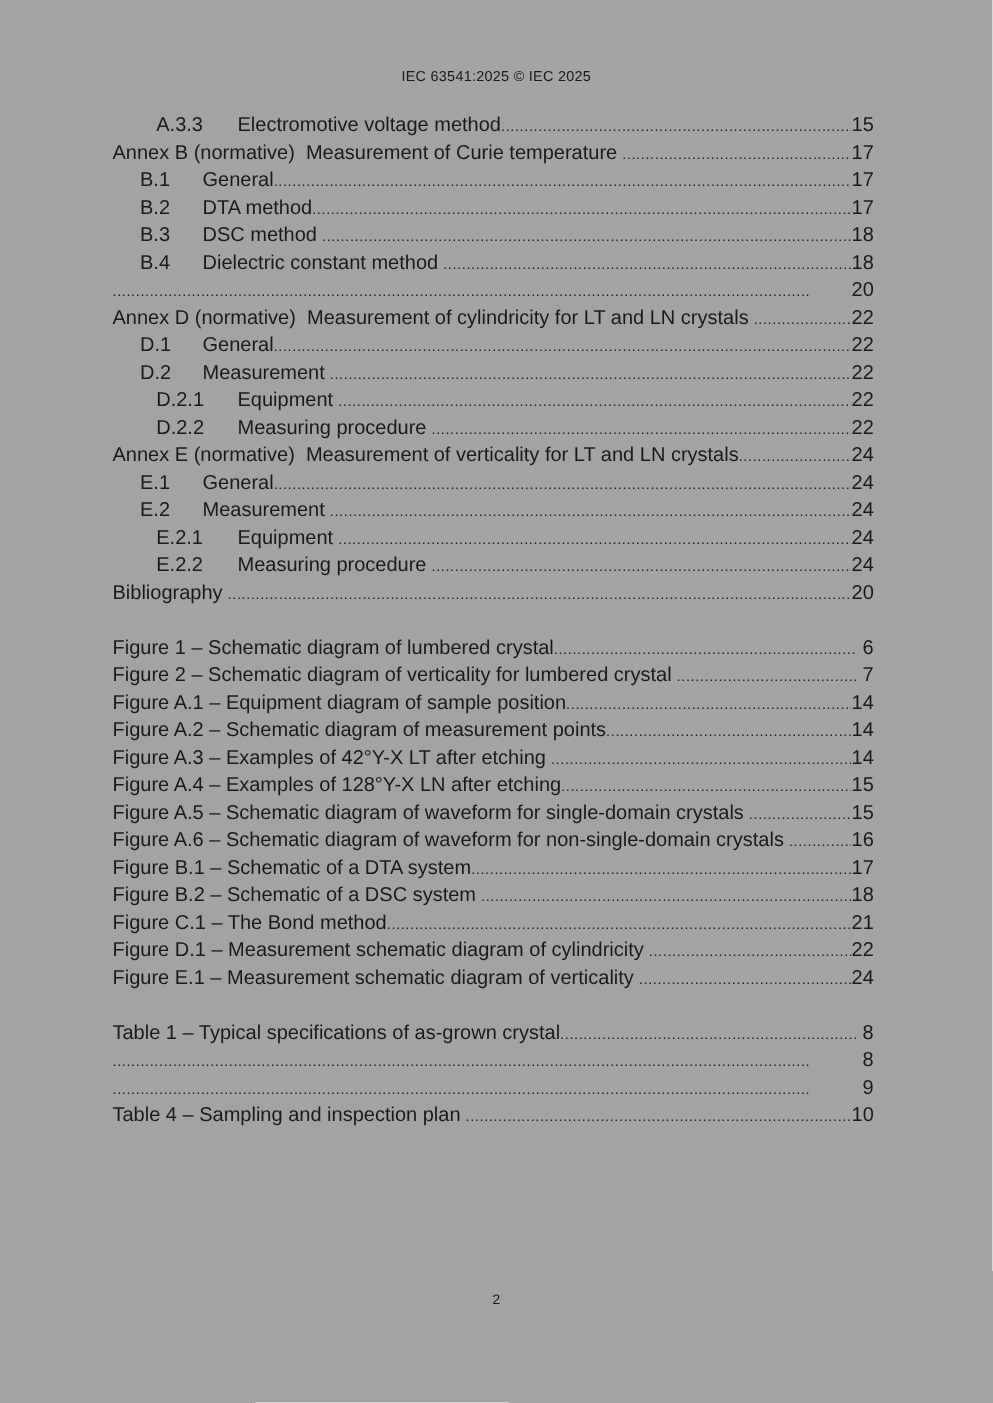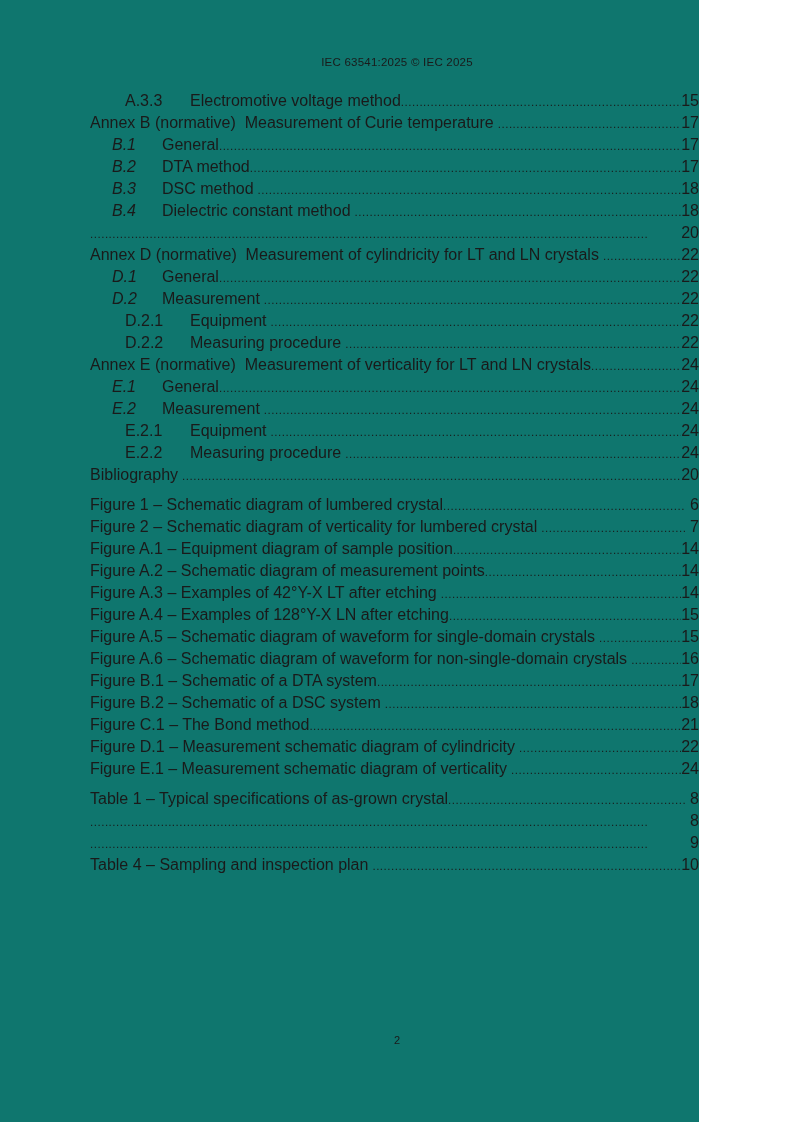--- a/index.html
+++ b/index.html
@@ -3,23 +3,23 @@
 <meta charset="utf-8">
 <title>IEC 63541:2025 Table of Contents</title>
 <style>
   html, body {
     margin: 0;
     padding: 0;
     background: #ffffff;
   }
   .page {
     position: relative;
-    width: 699px;
+    width: 794px;
     height: 1122px;
-    background: #0f766e;
+    background: #a3a3a3;
     font-family: "Liberation Sans", sans-serif;
     color: #000000;
     overflow: hidden;
   }
   .running-header {
     position: absolute;
     top: 56px;
     left: 0;
     width: 794px;
     text-align: center;
@@ -27,40 +27,40 @@
     letter-spacing: 0.02em;
     color: #1a1a1a;
   }
   .toc {
     position: absolute;
     top: 90px;
     left: 90px;
     width: 609px;
   }
   .block { display: block; }
-  .block + .block { margin-top: 8px; }
+  .block + .block { margin-top: 22px; }
 
   .toc-row {
     display: flex;
     align-items: baseline;
     font-size: 16px;
     line-height: 21px;
     color: #1a1a1a;
     white-space: nowrap;
   }
   
   .lvl-0 { padding-left: 0px; }
   .lvl-1 { padding-left: 22px; }
   .lvl-2 { padding-left: 35px; }
 
   .num {
     flex: 0 0 auto;
     display: inline-block;
   }
-  .lvl-1 .num { width: 50px; font-style: italic; }
+  .lvl-1 .num { width: 50px; }
   .lvl-2 .num { width: 65px; }
 
   .label {
     flex: 0 0 auto;
     white-space: pre;
   }
   .leader {
     flex: 1 1 auto;
     overflow: hidden;
     white-space: nowrap;

